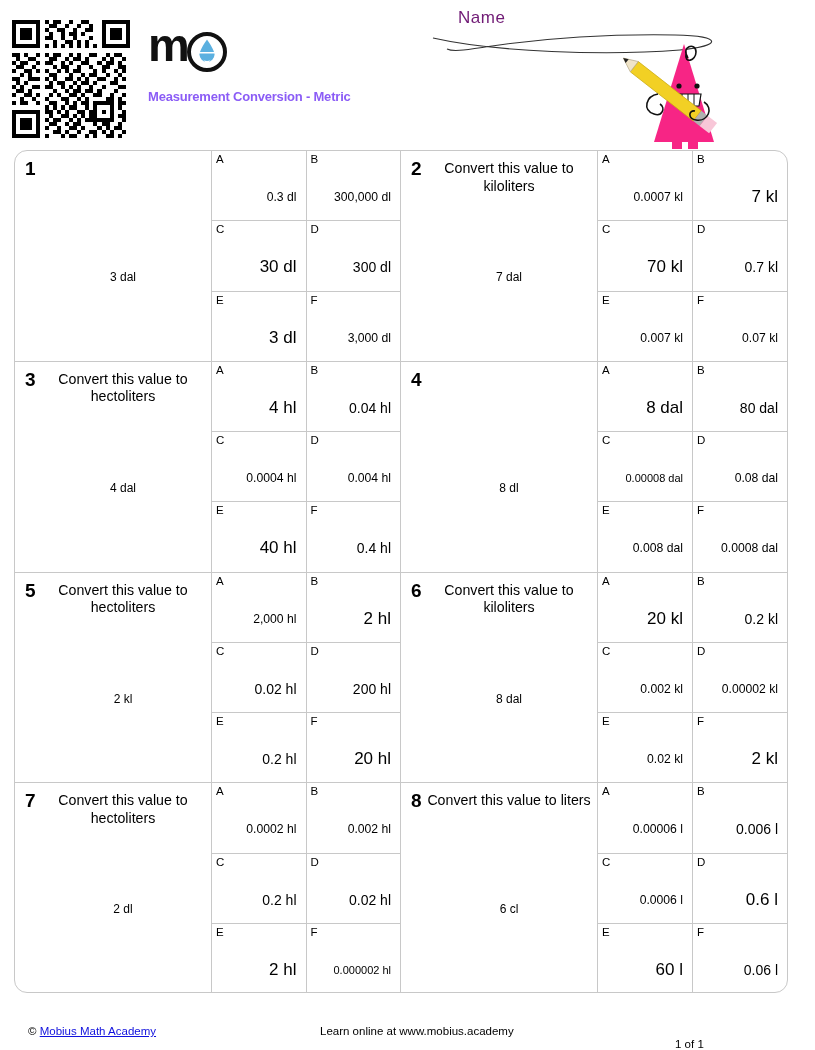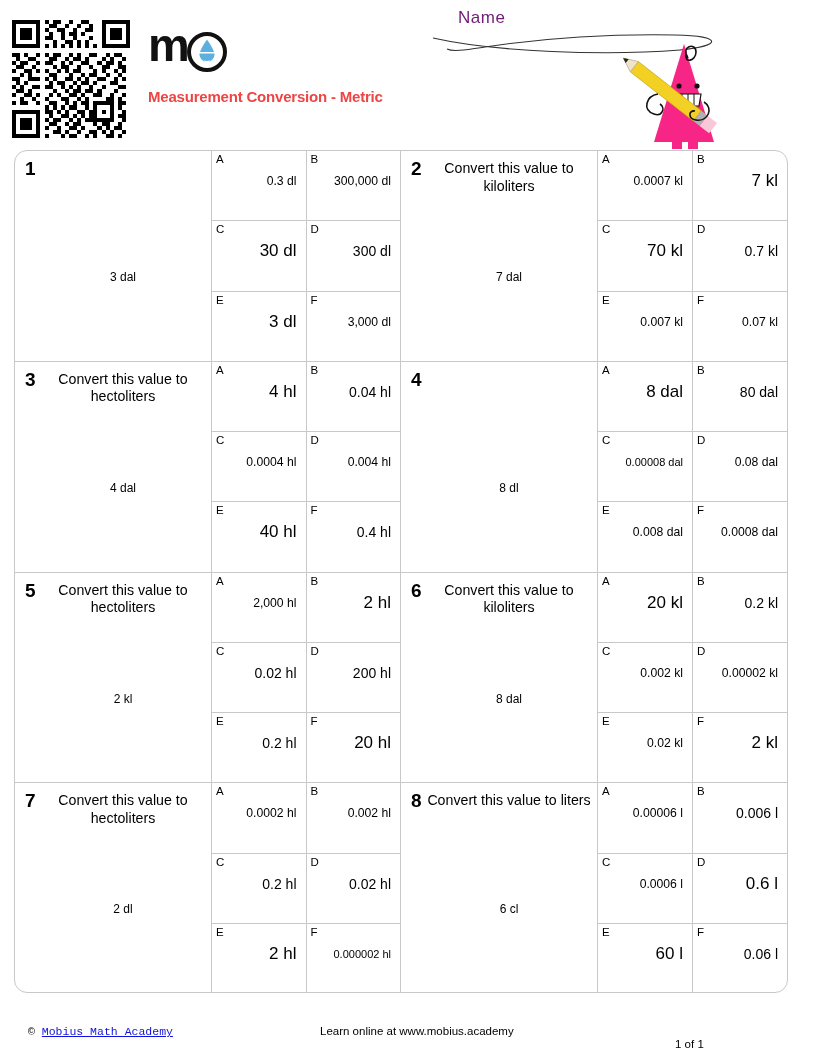--- a/index.html
+++ b/index.html
@@ -44,24 +44,24 @@
     width: 40px; height: 40px;
     position: relative;
     top: 7px;
     margin: 0 -1px;
   }
   .brand-mark svg { display: block; }
 
   .title {
     position: absolute;
     left: 148px; top: 86px;
-    font-size: 15px;
+    font-size: 13px;
     font-weight: bold;
     line-height: 22px;
-    color: #ef4444;
+    color: #8b5cf6;
     letter-spacing: -0.2px;
   }
 
   .name-label {
     position: absolute;
     left: 458px; top: 8px;
     font-size: 17px;
     color: #701a75;
     letter-spacing: 0.5px;
   }
@@ -151,39 +151,39 @@
   .acell:last-child { border-right: none; }
   .aletter {
     position: absolute;
     left: 4px; top: 2px;
     font-size: 11.5px;
     line-height: 13px;
     color: #000;
   }
   .atext {
     position: absolute;
-    right: 9px; top: 20px;
+    right: 9px; top: 36px;
     text-align: right;
     white-space: nowrap;
     line-height: 20px;
   }
   .sz-l  { font-size: 17px; }
   .sz-m  { font-size: 14px; }
   .sz-s  { font-size: 12.2px; }
   .sz-xs { font-size: 11px; }
 
   
   .footer {
     position: absolute;
     left: 0; top: 1022px;
     width: 815px;
     height: 28px;
     font-size: 11.5px;
   }
-  .f-copy { position: absolute; left: 28px; top: 3px; color:#000;font-family:Liberation Mono, monospace; }
+  .f-copy { position: absolute; left: 28px; top: 3px; color:#000; }
   .f-copy a { color: #1111dd; text-decoration: underline; }
   .f-mid  { position: absolute; left: 320px; top: 3px; }
   .f-page { position: absolute; left: 675px; top: 16px; }
 </style>
 </head>
 <body>
 
 <div class="header">
 
   <div class="qr">

